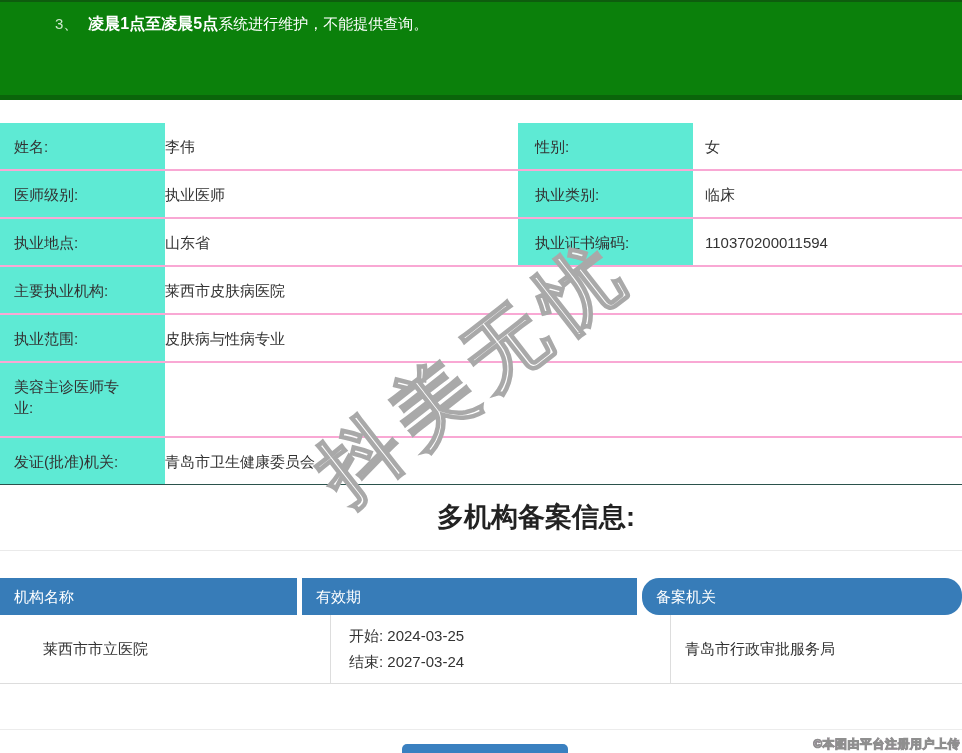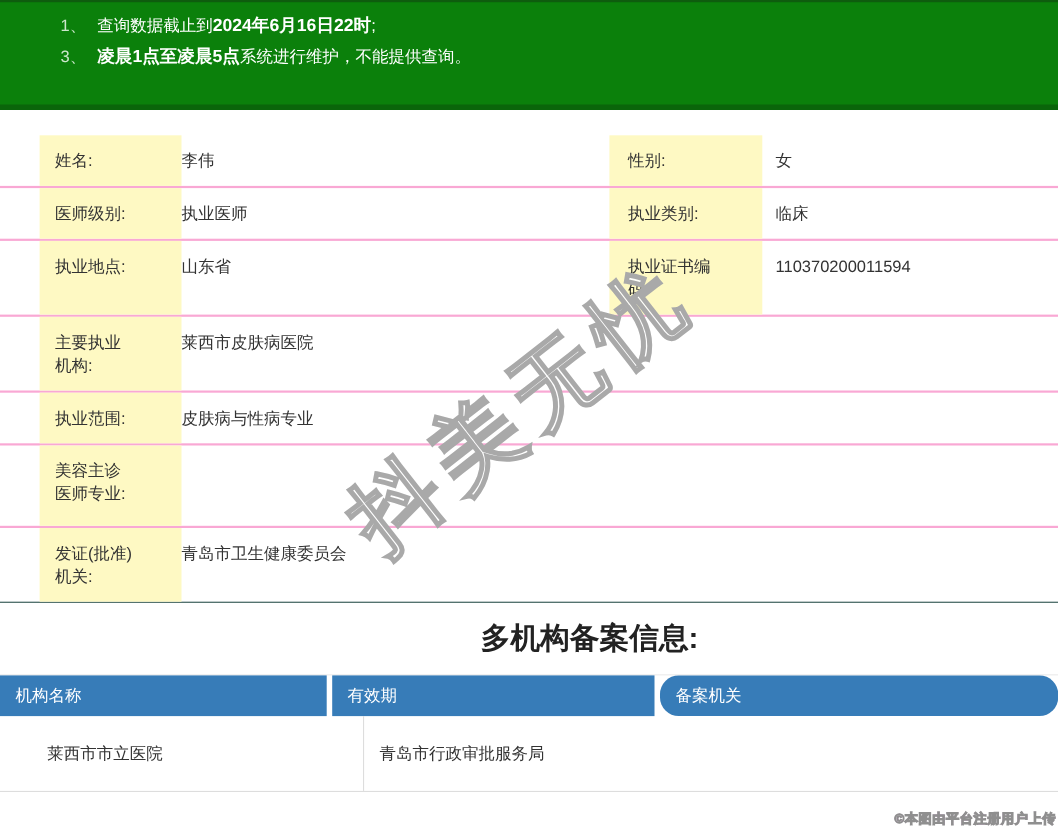--- a/index.html
+++ b/index.html
@@ -21,40 +21,40 @@
   .notice .num { color:#cde7cd; margin-right:10px; }
   .notice .b { font-weight:bold; font-size:16px; }
 
   
   .info-table { margin-top:23px; border-bottom:1px solid #2b524c; }
   .irow { display:grid; grid-template-columns:165px 353px 175px 269px; min-height:46px; border-top:2px solid #f9a8d4; }
   .irow:first-child { border-top:none; }
   .irow.single { grid-template-columns:165px 797px; }
   .irow.tall { min-height:75px;gap:46px; }
   .icell { font-size:15px; padding-top:13px; padding-bottom:12px; line-height:21px; }
-  .icell.label { background:#fef9c3; padding-left:14px; padding-right:42px;margin-left:36px; }
+  .icell.label { background:#5eead4; padding-left:14px; padding-right:42px; }
   .icell.label.r { padding-left:17px; }
   .icell.value { }
   .icell.value.r { padding-left:12px; }
 
   
   .section-title {
     text-align:center; padding:14px 0 15px 110px; font-size:27px; font-weight:bold; color:#222;
   }
   .hr-light { border-bottom:1px solid #eaeaea; }
 
   
-  .ftable { }
+  .ftable { margin-top:27px; }
   .fhead { display:flex; height:37px; }
   .fh {
     background:#377cb8; color:#ffffff; font-size:15px; line-height:37px;
     padding-left:14px; white-space:nowrap;
   }
   .fh.c1 { width:297px; }
-  .fh.c2 { width:293px; margin-left:5px; }
+  .fh.c2 { width:335px; margin-left:5px; }
   .fh.c3 { flex:1; margin-left:5px;border-radius:17px; }
   .fbody { display:flex; border-bottom:1px solid #dddddd;padding-left:29px; }
   .fc { height:68px; display:flex; flex-direction:column; justify-content:center; font-size:15px; color:#333; padding-left:14px; }
   .fc.c1 { width:302px; border-right:1px solid #dddddd; }
   .fc.c2 { width:340px; border-right:1px solid #dddddd; padding-left:18px; }
   .fc.c2 div { line-height:26px; }
   .fc.c3 { flex:1; }
 
   
   .hr-light2 { margin-top:45px; border-bottom:1px solid #ececec; }
@@ -77,23 +77,20 @@
     color:rgba(255,255,255,0.92); -webkit-text-stroke:2px #a9a9a9;
     pointer-events:none;
   }
 </style>
 </head>
 <body>
 
 <div class="page">
 
   <div class="banner">
-    <div class="notice">
-      <span class="num">1、</span><span>查询数据截止到</span><span class="b">2024年6月16日22时</span><span>;</span>
-    </div>
     <div class="notice">
       <span class="num">3、</span><span></span><span class="b">凌晨1点至凌晨5点</span><span>系统进行维护，不能提供查询。</span>
     </div>
     <div class="banner-strip"></div>
   </div>
 
   <div class="info-table">
     <div class="irow">
       <div class="icell label">姓名:</div>
       <div class="icell value">李伟</div>
@@ -133,20 +130,24 @@
   <div class="hr-light"></div>
 
   <div class="ftable">
     <div class="fhead">
       <div class="fh c1">机构名称</div>
       <div class="fh c2">有效期</div>
       <div class="fh c3">备案机关</div>
     </div>
     <div class="fbody">
       <div class="fc c1">莱西市市立医院</div>
+      <div class="fc c2">
+        <div>开始: 2024-03-25</div>
+        <div>结束: 2027-03-24</div>
+      </div>
       <div class="fc c3">青岛市行政审批服务局</div>
     </div>
   </div>
 
   <div class="hr-light2"></div>
   <button class="close-btn">〖关闭窗口〗</button>
   <div class="copyright">©本图由平台注册用户上传</div>
 
   <div class="watermark">抖美无忧</div>
 

